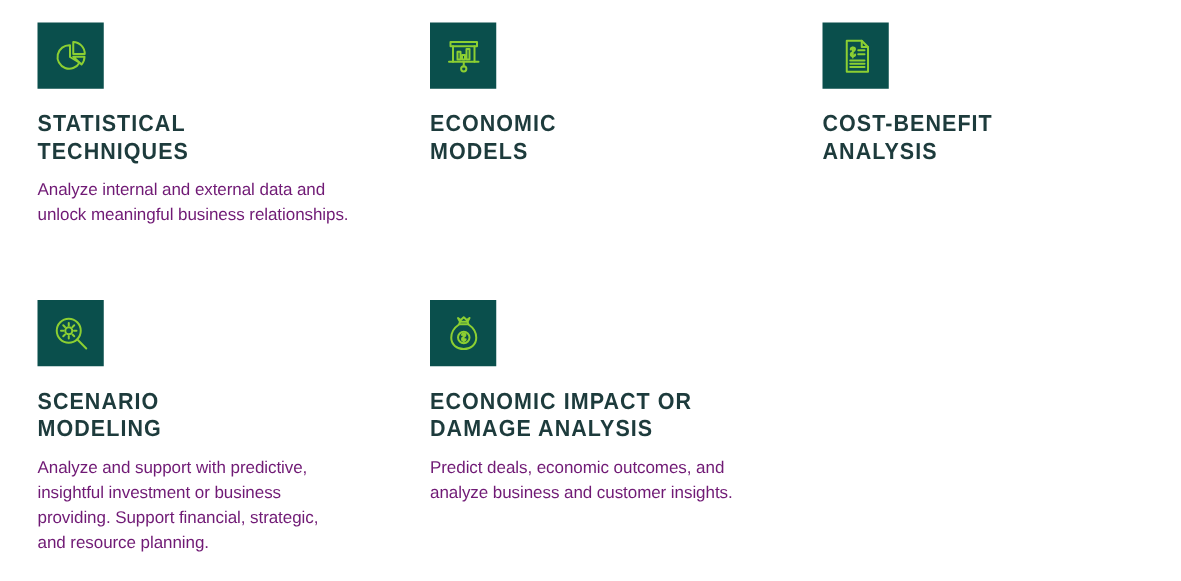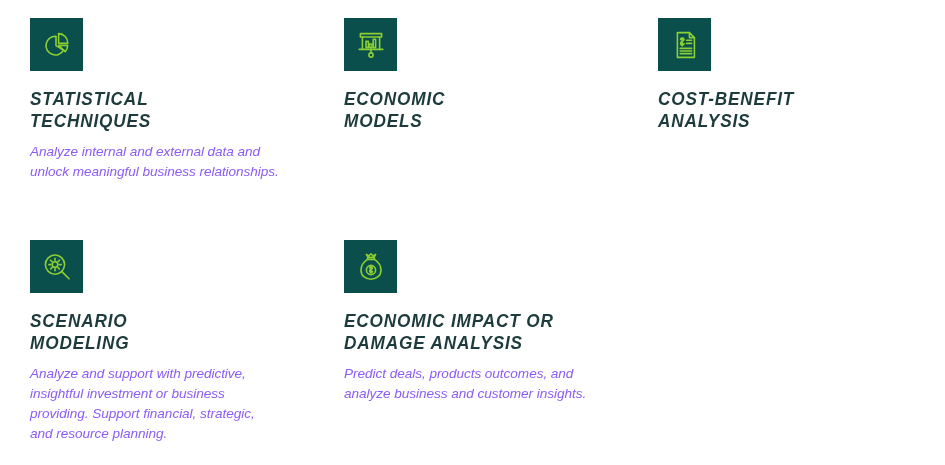--- a/index.html
+++ b/index.html
@@ -22,21 +22,20 @@
     grid-template-columns: 314px 314px 317px;
     grid-template-rows: 222px 243px;
     box-sizing: border-box;
     padding-left: 30px;
     padding-top: 18px;
   }
 
   .feature-card {
     box-sizing: border-box;
     padding-right: 34px;
-    font-style: italic;
   }
 
   .icon-tile {
     width: 53px;
     height: 53px;
     background: #0a4f4c;
     display: flex;
     align-items: center;
     justify-content: center;
     margin-bottom: 17px;
@@ -56,21 +55,21 @@
     text-transform: uppercase;
     margin: 0 0 11px 0;
     transform: scaleX(0.93);
     transform-origin: left top;
     white-space: pre-line;
   }
 
   .card-body {
     font-size: 13.6px;
     line-height: 20px;
-    color: #8b5cf6;
+    color: #701a75;
     margin: 0;
     max-width: 250px;
     letter-spacing: -0.05px;
   }
 
   .card-col3 .card-body {
     max-width: 270px;
   }
 
   .card-bottom2 .card-body {
@@ -163,18 +162,18 @@
           <path d="M13 6.4 L12.2 8.6 C8.6 11 6 14.8 6 19.2 C6 24.6 10.4 28.2 16 28.2
                    C21.6 28.2 26 24.6 26 19.2 C26 14.8 23.4 11 19.8 8.6 L19 6.4"></path>
           <circle cx="16" cy="19" r="4.6"></circle>
           <path d="M16 15.8 L16 22.2 M14.6 17 C14.6 16.2 15.2 15.8 16 15.8 C16.9 15.8 17.4 16.3 17.4 17
                    C17.4 18.6 14.6 18.5 14.6 20.1 C14.6 20.9 15.2 21.4 16 21.4 C16.9 21.4 17.5 21 17.5 20.3"></path>
         </svg>
       </span>
     </div>
     <div class="card-title">ECONOMIC IMPACT OR
 DAMAGE ANALYSIS</div>
-    <p class="card-body">Predict deals, products outcomes, and analyze business and customer insights.</p>
+    <p class="card-body">Predict deals, economic outcomes, and analyze business and customer insights.</p>
   </div>
 
   <div class="empty-cell"></div>
 
 </div>
 
 </body></html>

